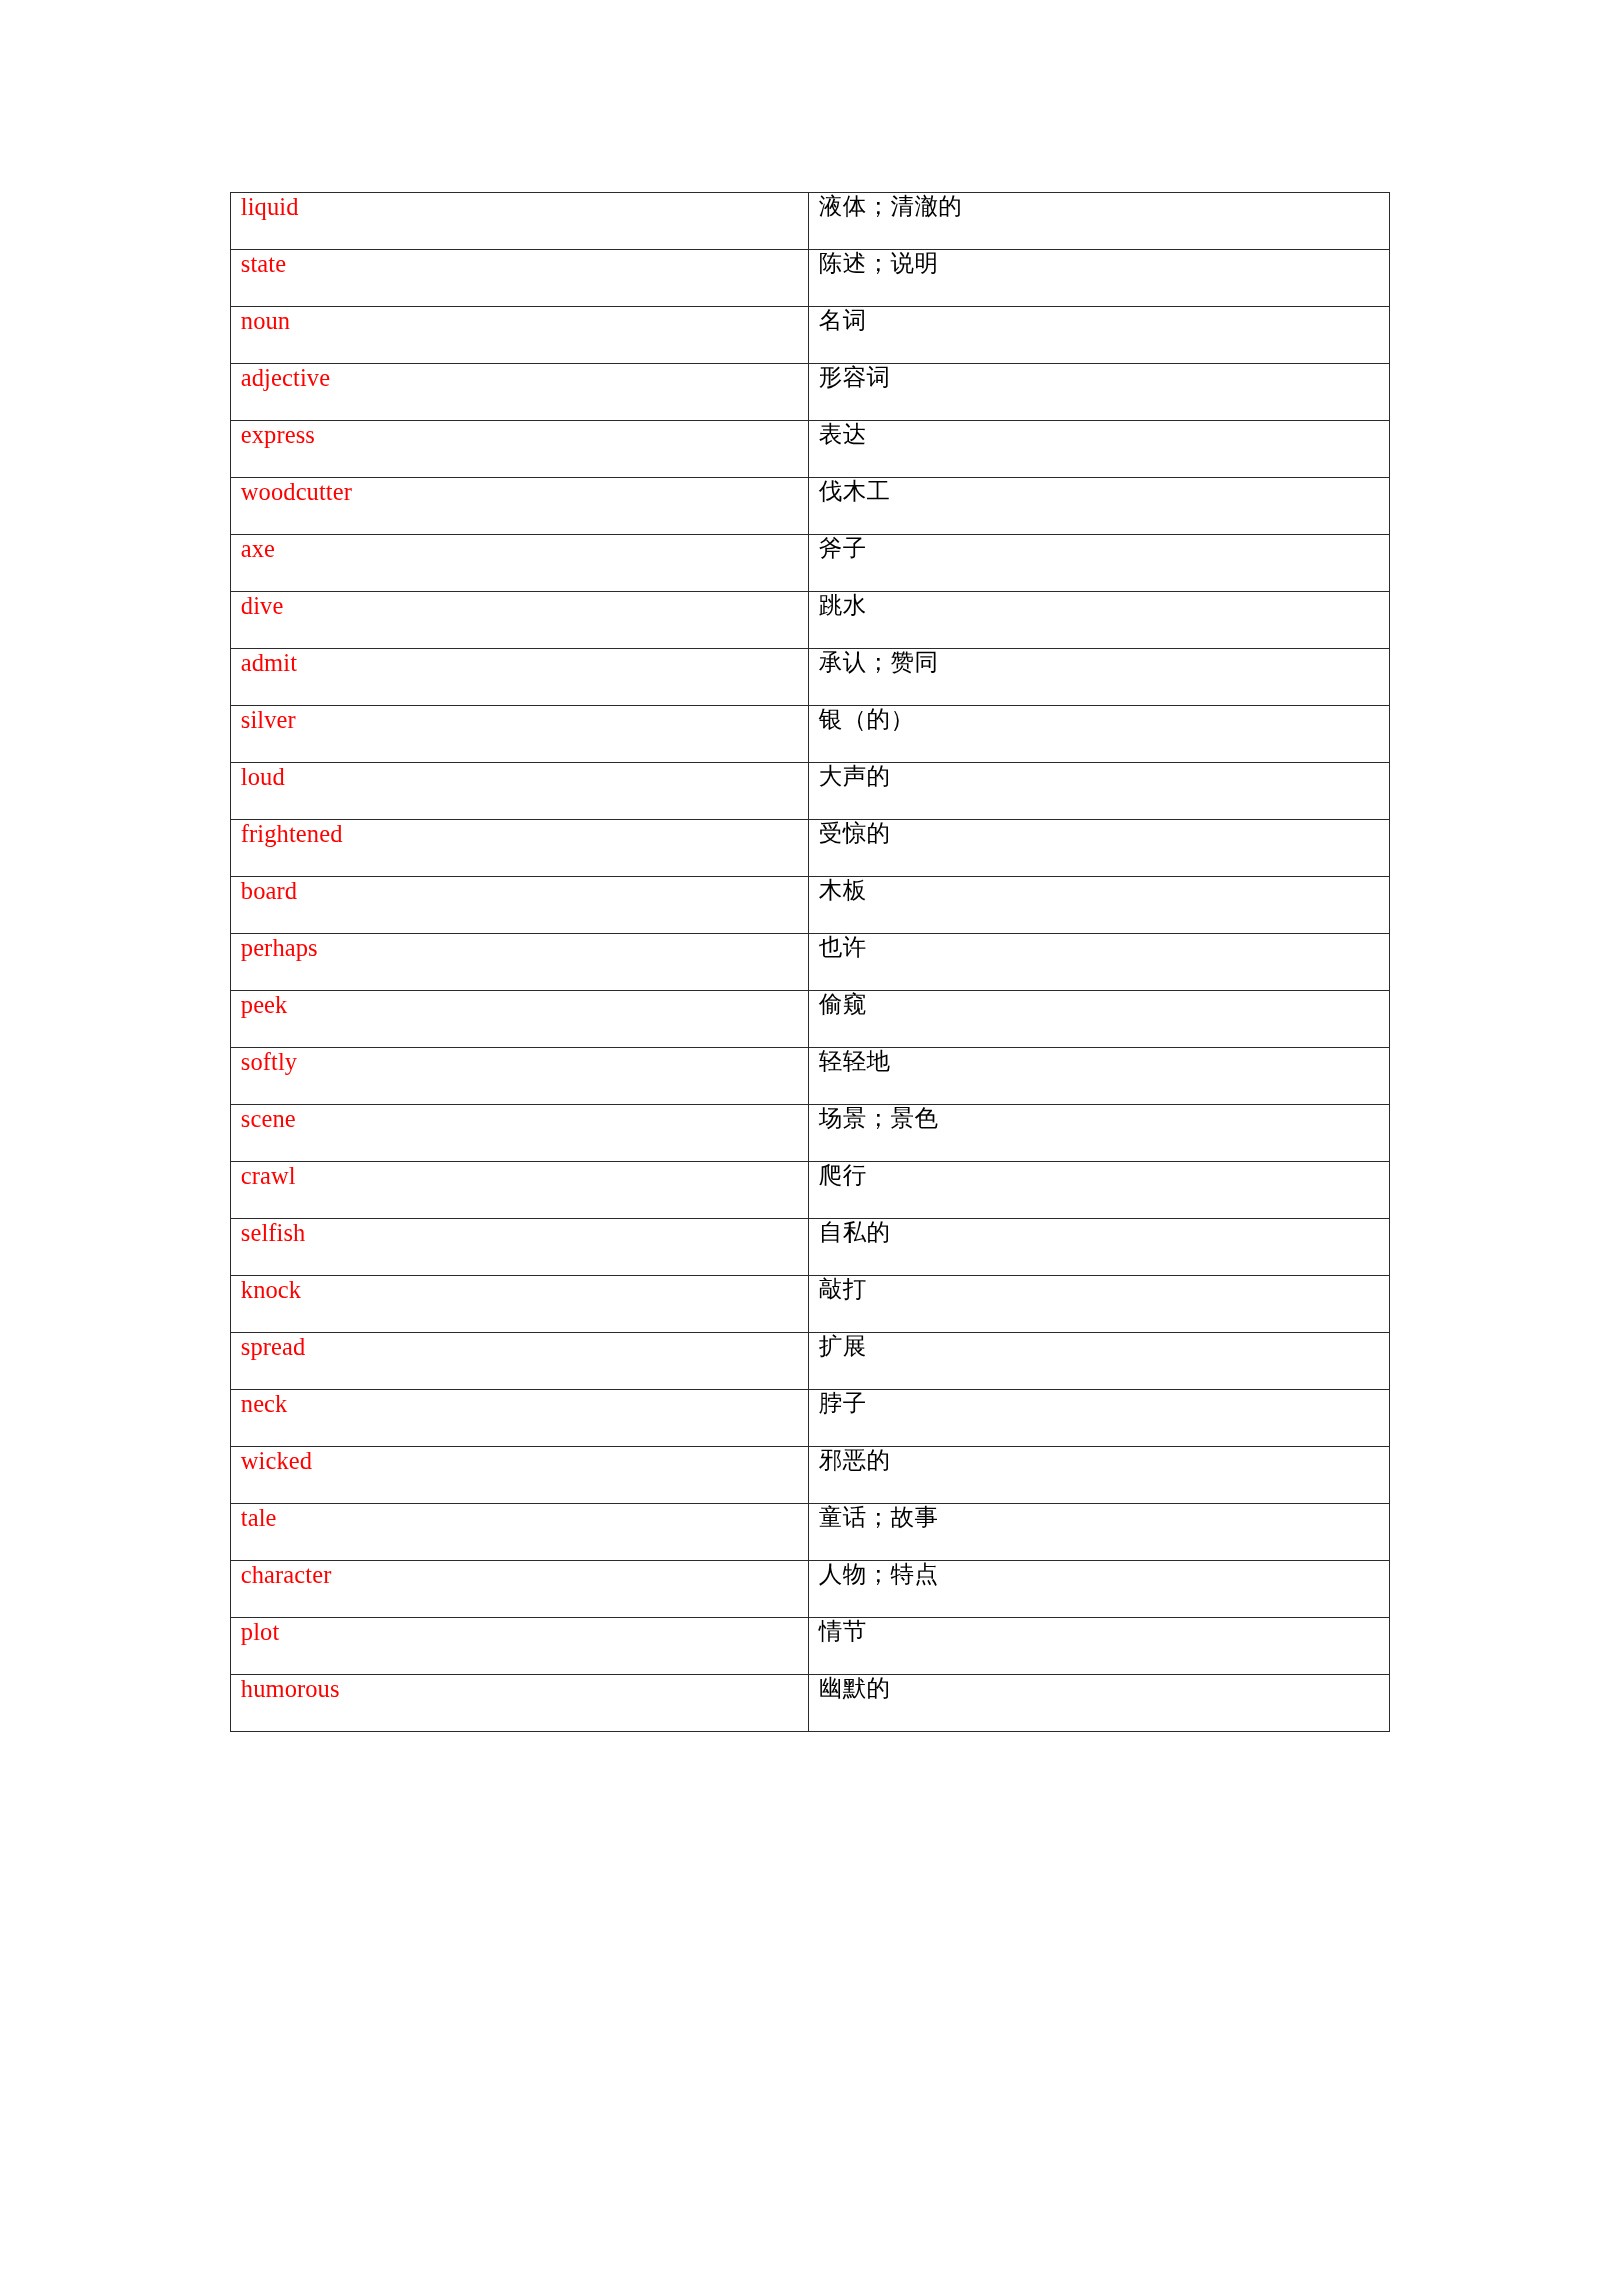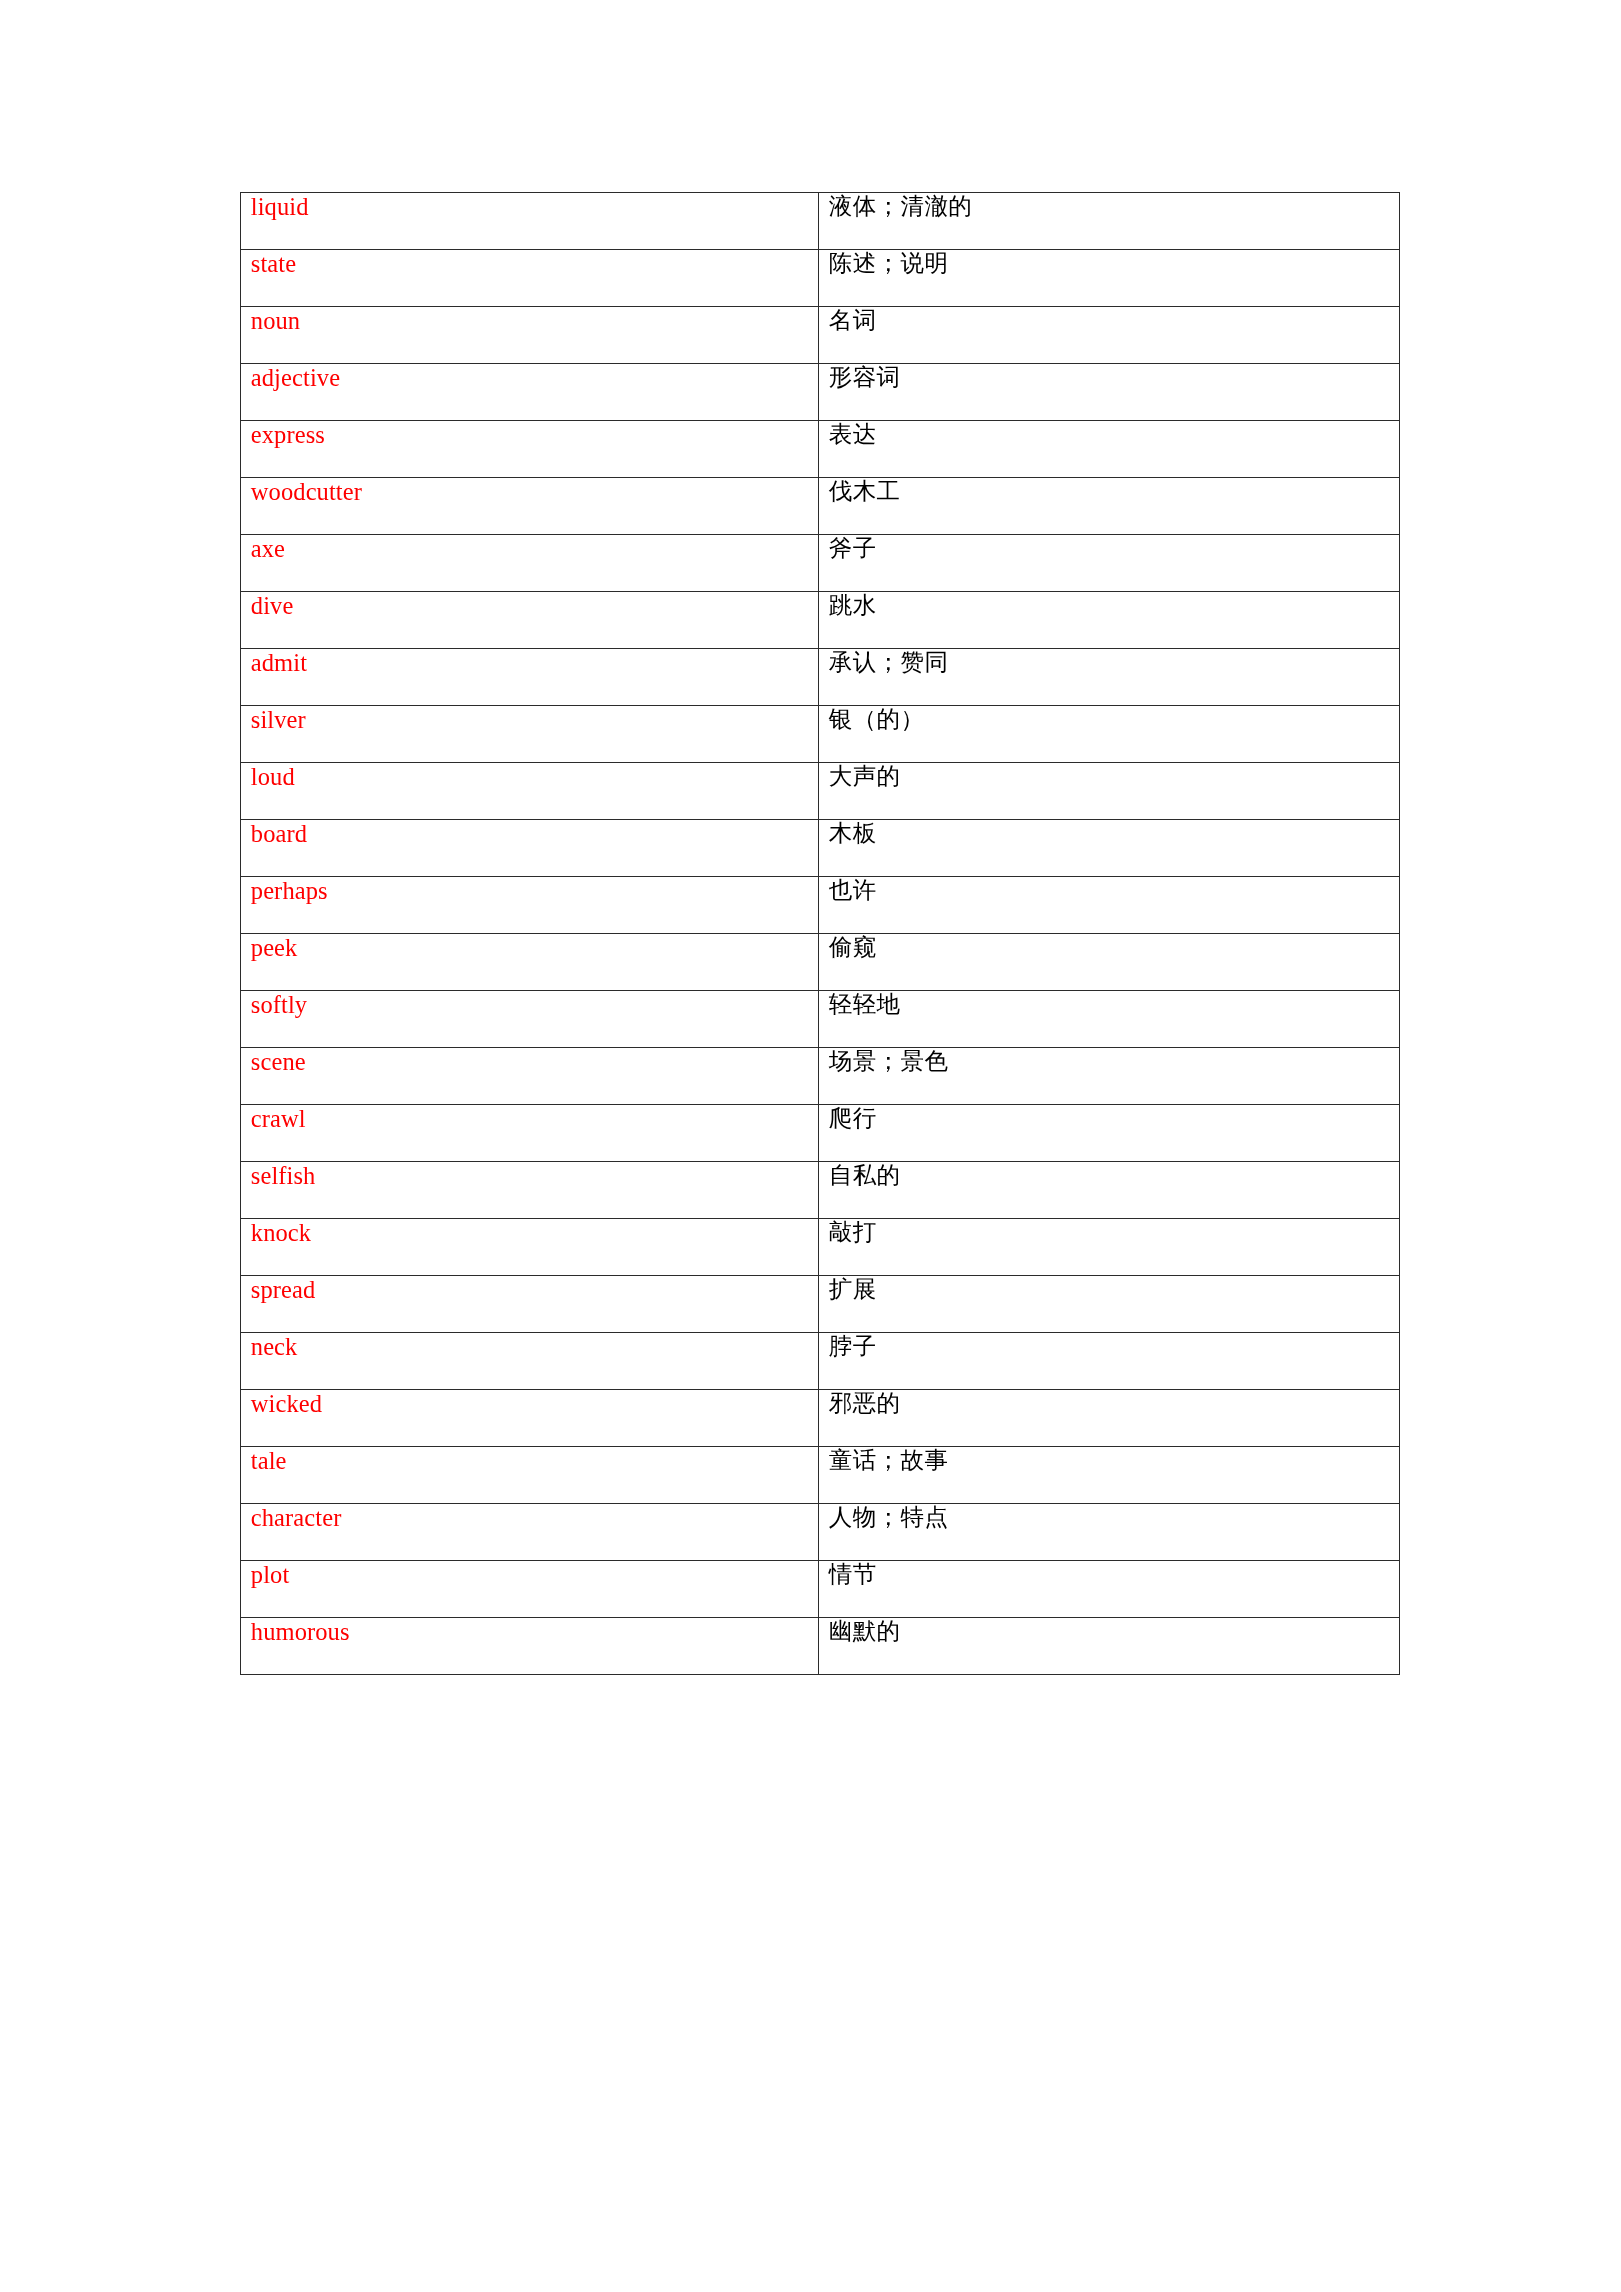--- a/index.html
+++ b/index.html
@@ -15,21 +15,21 @@
   }
   .page {
     position: relative;
     width: 1621px;
     height: 2293px;
     background: #ffffff;
     overflow: hidden;
   }
   .vocab-table {
     position: absolute;
-    left: 240px;
+    left: 230px;
     top: 192px;
     width: 1160px;
     border-collapse: collapse;
     table-layout: fixed;
   }
   .vocab-table col.col-en { width: 578px; }
   .vocab-table col.col-zh { width: 581px; }
 
   .vocab-table td {
     border: 1.4px solid #2b2b2b;
@@ -101,20 +101,24 @@
         </tr>
         <tr>
           <td class="cell-en">silver</td>
           <td class="cell-zh">银（的）</td>
         </tr>
         <tr>
           <td class="cell-en">loud</td>
           <td class="cell-zh">大声的</td>
         </tr>
         <tr>
+          <td class="cell-en">frightened</td>
+          <td class="cell-zh">受惊的</td>
+        </tr>
+        <tr>
           <td class="cell-en">board</td>
           <td class="cell-zh">木板</td>
         </tr>
         <tr>
           <td class="cell-en">perhaps</td>
           <td class="cell-zh">也许</td>
         </tr>
         <tr>
           <td class="cell-en">peek</td>
           <td class="cell-zh">偷窥</td>

